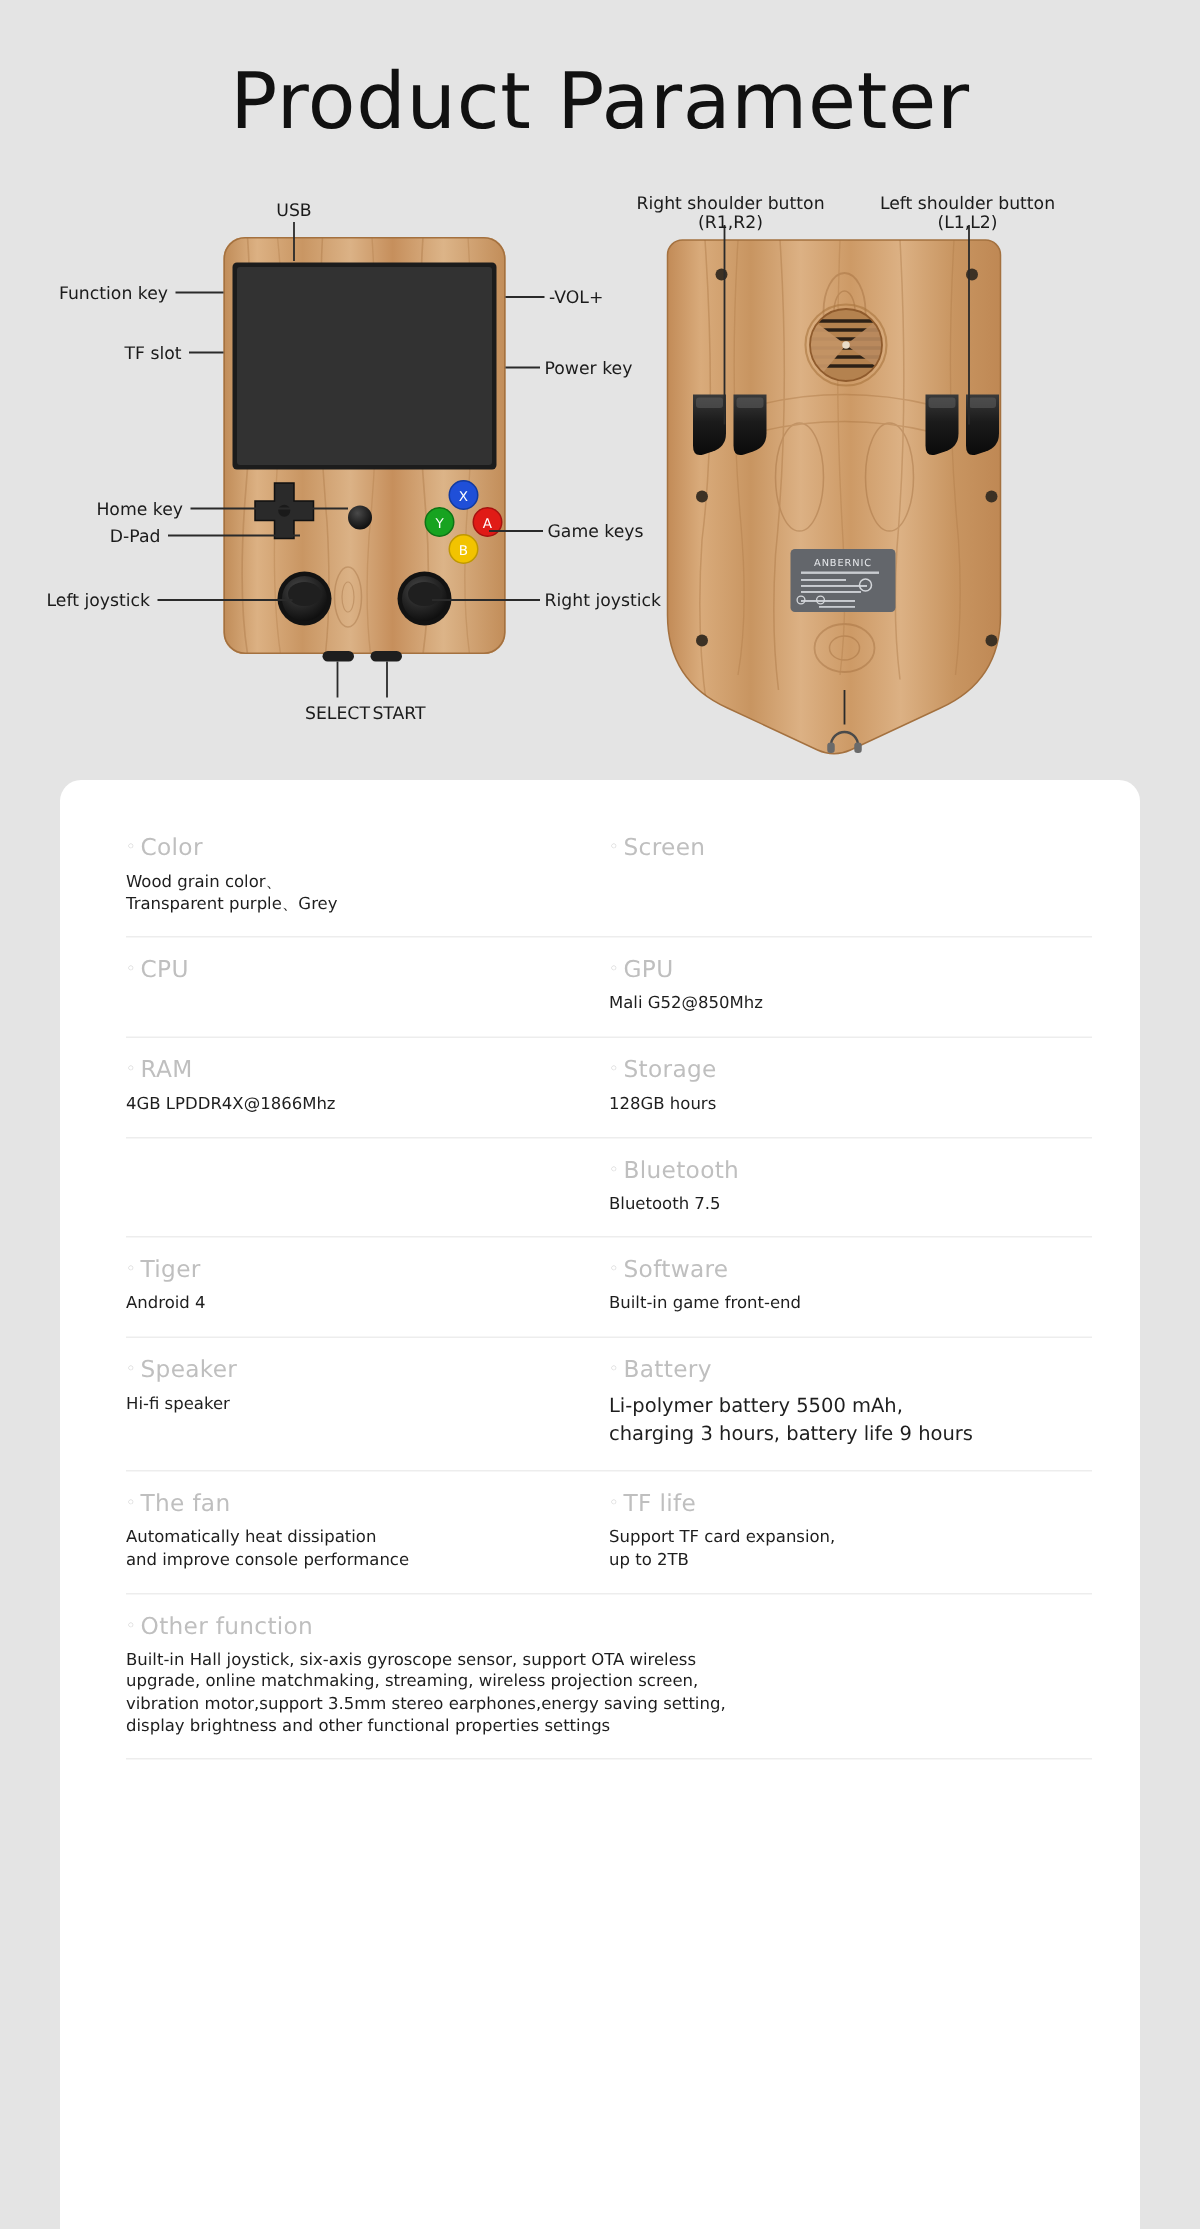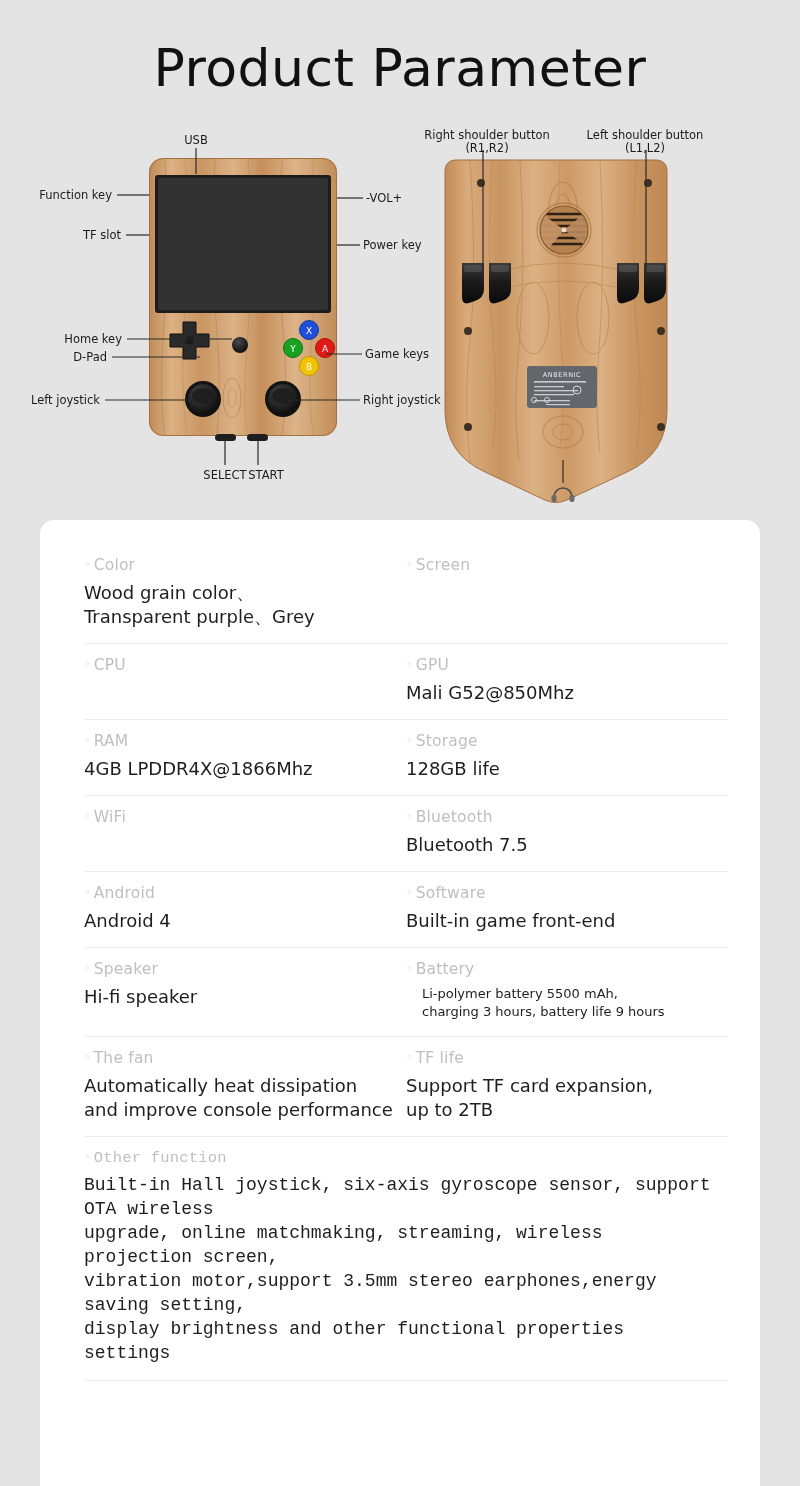--- a/index.html
+++ b/index.html
@@ -31,40 +31,40 @@
     width: 720px; height: 1172px;
     background: #ffffff;
     border-radius: 14px;
     padding: 24px 32px 0 44px;
   }
   .spec-row {
     display: flex;
     border-bottom: 1px solid #ededed;
     padding: 12px 0 14px 0;
   }
-  .spec-row.last { border-bottom: 1px solid #ededed; font-family: Liberation Mono, monospace; }
+  .spec-row.last { border-bottom: 1px solid #ededed; }
   .spec-cell { width: 50%; padding-right: 12px; }
   .spec-cell.full { width: 100%; }
   .spec-label {
     font-size: 15.5px;
     color: #bfbfbf;
     font-weight: 400;
     margin-bottom: 7px;
     letter-spacing: 0.2px;
   }
   .spec-label .bul {
     font-size: 11px; color: #cfcfcf; vertical-align: 2px; margin-right: 3px;
   }
   .spec-value {
-    font-size: 18px;
+    font-size: 11px;
     color: #1e1e1e;
     line-height: 1.33;
     white-space: pre-line;
   }
-  .spec-value.small { font-size: 13px; line-height: 1.45; margin-left: 16px; }
+  .spec-value.small { font-size: 13px; line-height: 1.45; }
   .tail { height: 150px; }
 </style>
 </head>
 <body>
 
 <div id="root">
 
   <div class="page-title">Product Parameter</div>
 
   <div class="diagram">
@@ -297,35 +297,34 @@
             <div class="spec-value">Mali G52@850Mhz</div>
           </div>
         </div>
         <div class="spec-row">
           <div class="spec-cell">
             <div class="spec-label"><span class="bul">◦</span><span>RAM</span></div>
             <div class="spec-value">4GB LPDDR4X@1866Mhz</div>
           </div>
           <div class="spec-cell">
             <div class="spec-label"><span class="bul">◦</span><span>Storage</span></div>
-            <div class="spec-value">128GB life</div>
-          </div>
-        </div>
-        <div class="spec-row">
-          <div class="spec-cell">
-            <div class="spec-label"><span class="bul">◦</span><span>WiFi</span></div>
+            <div class="spec-value">128GB hours</div>
+          </div>
+        </div>
+        <div class="spec-row">
+          <div class="spec-cell">
           </div>
           <div class="spec-cell">
             <div class="spec-label"><span class="bul">◦</span><span>Bluetooth</span></div>
             <div class="spec-value">Bluetooth 7.5</div>
           </div>
         </div>
         <div class="spec-row">
           <div class="spec-cell">
-            <div class="spec-label"><span class="bul">◦</span><span>Android</span></div>
+            <div class="spec-label"><span class="bul">◦</span><span>Tiger</span></div>
             <div class="spec-value">Android 4</div>
           </div>
           <div class="spec-cell">
             <div class="spec-label"><span class="bul">◦</span><span>Software</span></div>
             <div class="spec-value">Built-in game front-end</div>
           </div>
         </div>
         <div class="spec-row">
           <div class="spec-cell">
             <div class="spec-label"><span class="bul">◦</span><span>Speaker</span></div>

